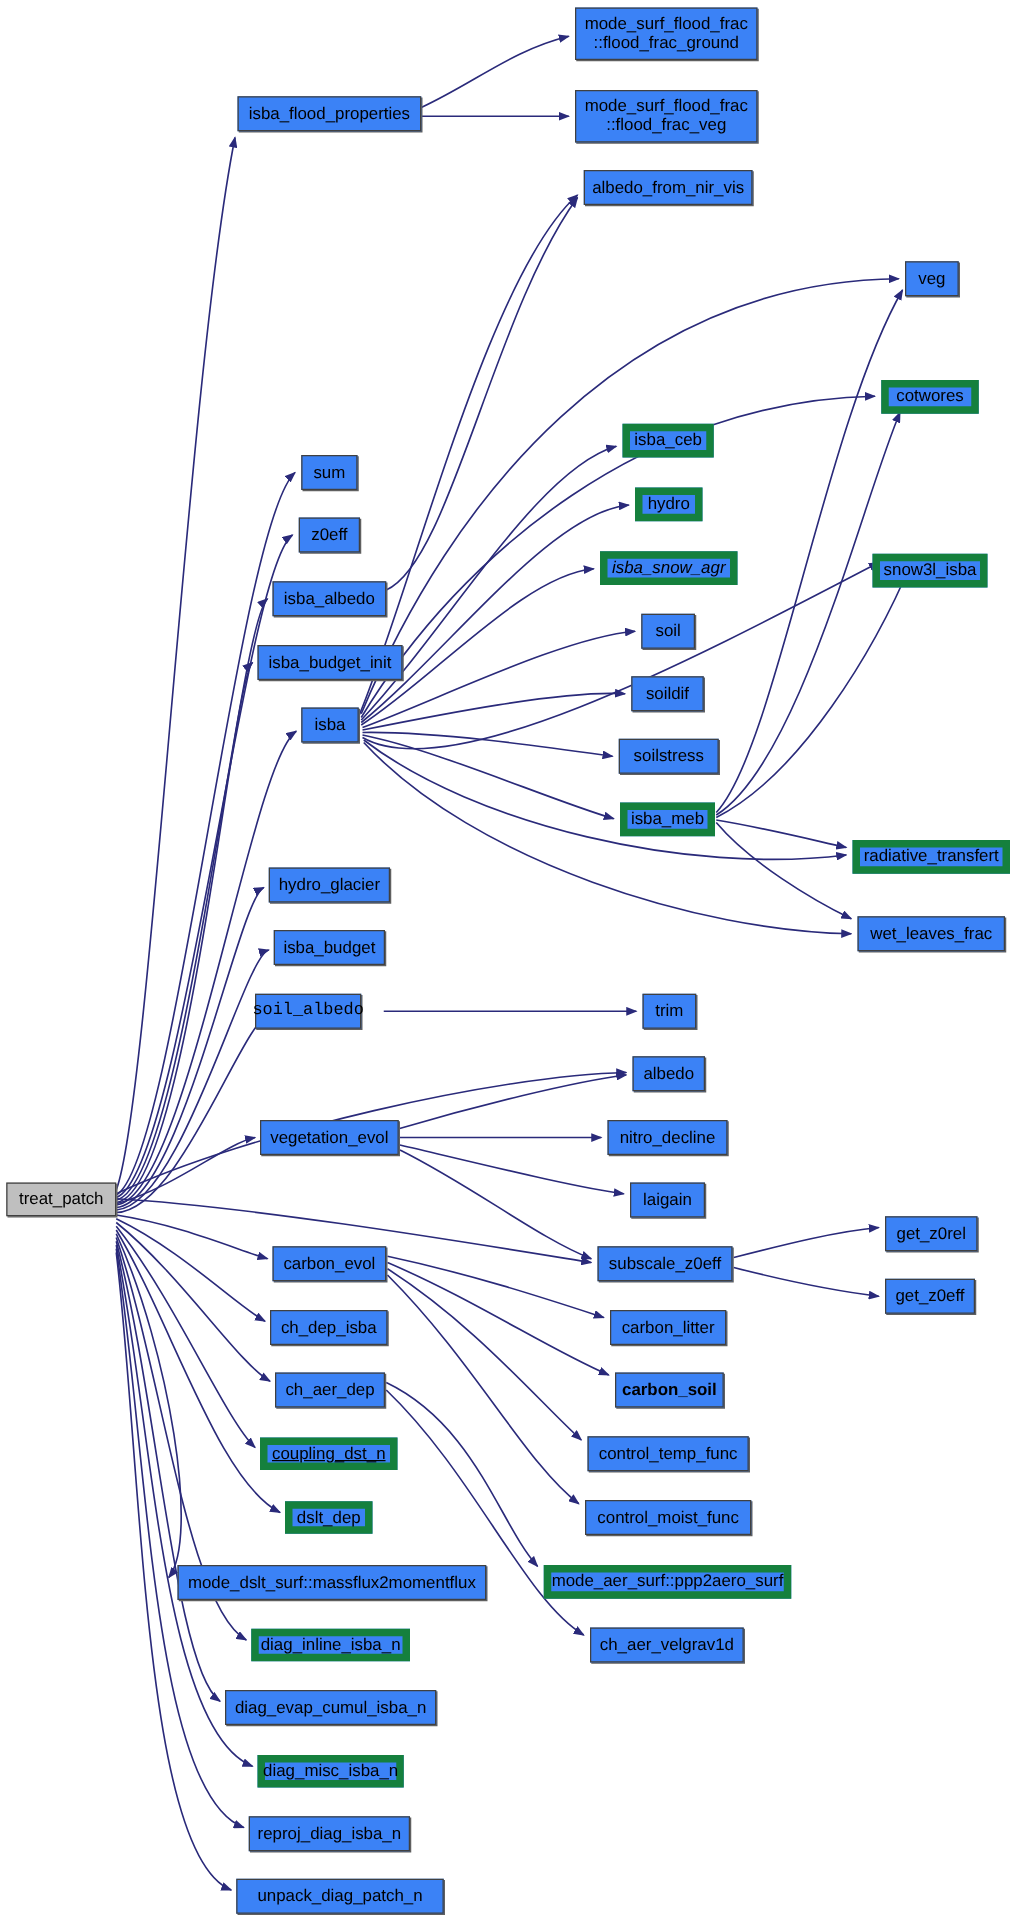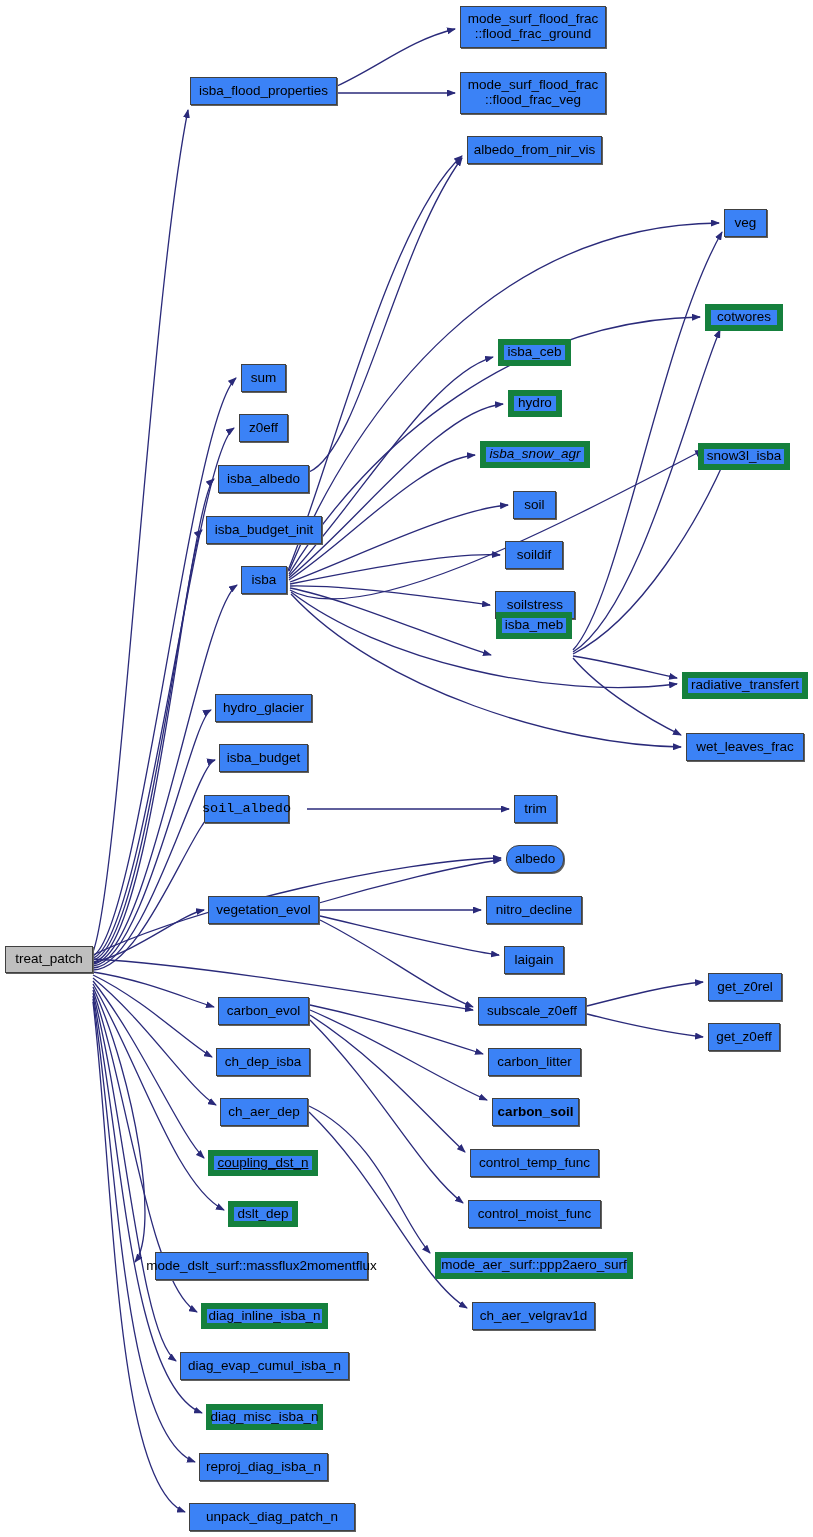--- a/index.html
+++ b/index.html
@@ -99,44 +99,44 @@
       <div class="node" style="left: 239px; top: 414px; width: 49px; height: 28px;"><span class="lbl">z0eff</span></div>
       <div class="node" style="left: 218px; top: 465px; width: 91px; height: 28px;"><span class="lbl">isba_albedo</span></div>
       <div class="node" style="left: 206px; top: 516px; width: 116px; height: 28px;"><span class="lbl">isba_budget_init</span></div>
       <div class="node" style="left: 241px; top: 566px; width: 46px; height: 28px;"><span class="lbl">isba</span></div>
       <div class="node red" style="left: 498px; top: 339px; width: 73px; height: 27px;"><span class="lbl">isba_ceb</span></div>
       <div class="node red" style="left: 508px; top: 390px; width: 54px; height: 27px;"><span class="lbl">hydro</span></div>
       <div class="node red" style="left: 480px; top: 441px; width: 110px; height: 27px; font-style: italic;"><span class="lbl">isba_snow_agr</span></div>
       <div class="node" style="left: 513px; top: 491px; width: 43px; height: 28px;"><span class="lbl">soil</span></div>
       <div class="node" style="left: 505px; top: 541px; width: 58px; height: 28px;"><span class="lbl">soildif</span></div>
       <div class="node" style="left: 495px; top: 591px; width: 80px; height: 28px;"><span class="lbl">soilstress</span></div>
-      <div class="node red" style="left: 496px; top: 612px; width: 76px; height: 27px;"><span class="lbl">isba_meb</span></div>
+      <div class="node red" style="left: 496px; top: 642px; width: 76px; height: 27px;"><span class="lbl">isba_meb</span></div>
       <div class="node red" style="left: 682px; top: 672px; width: 126px; height: 27px;"><span class="lbl">radiative_transfert</span></div>
       <div class="node" style="left: 686px; top: 733px; width: 118px; height: 28px;"><span class="lbl">wet_leaves_frac</span></div>
       <div class="node" style="left: 215px; top: 694px; width: 97px; height: 28px;"><span class="lbl">hydro_glacier</span></div>
       <div class="node" style="left: 219px; top: 744px; width: 89px; height: 28px;"><span class="lbl">isba_budget</span></div>
       <div class="node" style="left: 204px; top: 795px; width: 85px; height: 28px; font-family: Liberation Mono, monospace;"><span class="lbl">soil_albedo</span></div>
       <div class="node" style="left: 514px; top: 795px; width: 43px; height: 28px;"><span class="lbl">trim</span></div>
-      <div class="node" style="left: 506px; top: 845px; width: 58px; height: 28px; border-radius: 13px;"><span class="lbl">albedo</span></div>
+      <div class="node" style="left: 506px; top: 845px; width: 58px; height: 28px;"><span class="lbl">albedo</span></div>
       <div class="node" style="left: 208px; top: 896px; width: 111px; height: 28px;"><span class="lbl">vegetation_evol</span></div>
       <div class="node" style="left: 486px; top: 896px; width: 96px; height: 28px;"><span class="lbl">nitro_decline</span></div>
       <div class="node" style="left: 504px; top: 946px; width: 60px; height: 28px;"><span class="lbl">laigain</span></div>
       <div class="node" style="left: 478px; top: 997px; width: 108px; height: 28px;"><span class="lbl">subscale_z0eff</span></div>
       <div class="node" style="left: 708px; top: 973px; width: 74px; height: 28px; justify-content: center;"><span class="lbl">get_z0rel</span></div>
       <div class="node" style="left: 708px; top: 1023px; width: 72px; height: 28px;"><span class="lbl">get_z0eff</span></div>
       <div class="node" style="left: 218px; top: 997px; width: 91px; height: 28px;"><span class="lbl">carbon_evol</span></div>
       <div class="node" style="left: 488px; top: 1048px; width: 93px; height: 28px;"><span class="lbl">carbon_litter</span></div>
       <div class="node" style="left: 492px; top: 1098px; width: 87px; height: 28px; font-weight: bold;"><span class="lbl">carbon_soil</span></div>
       <div class="node" style="left: 216px; top: 1048px; width: 94px; height: 28px;"><span class="lbl">ch_dep_isba</span></div>
       <div class="node" style="left: 220px; top: 1098px; width: 88px; height: 28px;"><span class="lbl">ch_aer_dep</span></div>
       <div class="node" style="left: 470px; top: 1149px; width: 129px; height: 28px;"><span class="lbl">control_temp_func</span></div>
       <div class="node" style="left: 468px; top: 1200px; width: 133px; height: 28px;"><span class="lbl">control_moist_func</span></div>
       <div class="node red" style="left: 208px; top: 1150px; width: 110px; height: 26px; text-decoration: underline;"><span class="lbl">coupling_dst_n</span></div>
       <div class="node red" style="left: 228px; top: 1201px; width: 70px; height: 26px;"><span class="lbl">dslt_dep</span></div>
-      <div class="node" style="left: 155px; top: 1252px; width: 213px; height: 28px;"><span class="lbl">mode_dslt_surf::massflux2momentflux</span></div>
+      <div class="node" style="left: 142px; top: 1252px; width: 247px; height: 28px;"><span class="lbl">mode_dslt_surf::massflux2momentflux</span></div>
       <div class="node red" style="left: 435px; top: 1252px; width: 198px; height: 27px;"><span class="lbl">mode_aer_surf::ppp2aero_surf</span></div>
       <div class="node" style="left: 472px; top: 1302px; width: 123px; height: 28px;"><span class="lbl">ch_aer_velgrav1d</span></div>
       <div class="node red" style="left: 201px; top: 1303px; width: 127px; height: 26px;"><span class="lbl">diag_inline_isba_n</span></div>
       <div class="node" style="left: 180px; top: 1352px; width: 169px; height: 28px;"><span class="lbl">diag_evap_cumul_isba_n</span></div>
       <div class="node red" style="left: 206px; top: 1404px; width: 117px; height: 26px;"><span class="lbl">diag_misc_isba_n</span></div>
       <div class="node" style="left: 199px; top: 1453px; width: 129px; height: 28px;"><span class="lbl">reproj_diag_isba_n</span></div>
       <div class="node" style="left: 189px; top: 1503px; width: 166px; height: 28px;"><span class="lbl">unpack_diag_patch_n</span></div>
     </div>
 </div>
 

